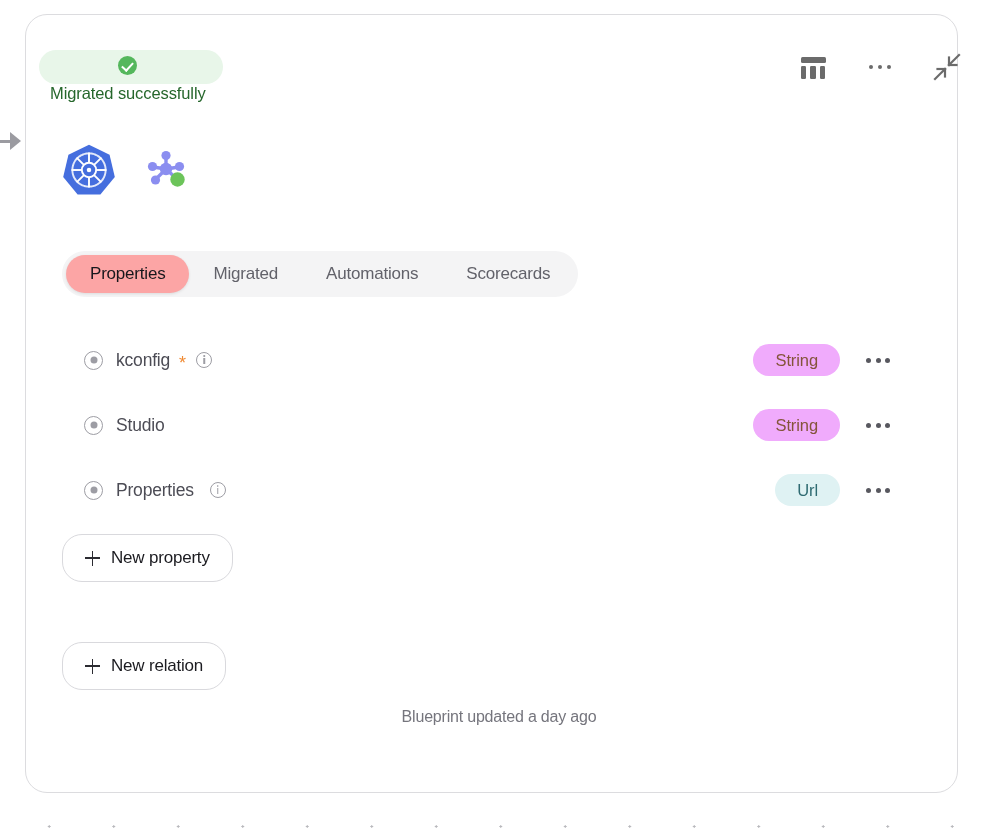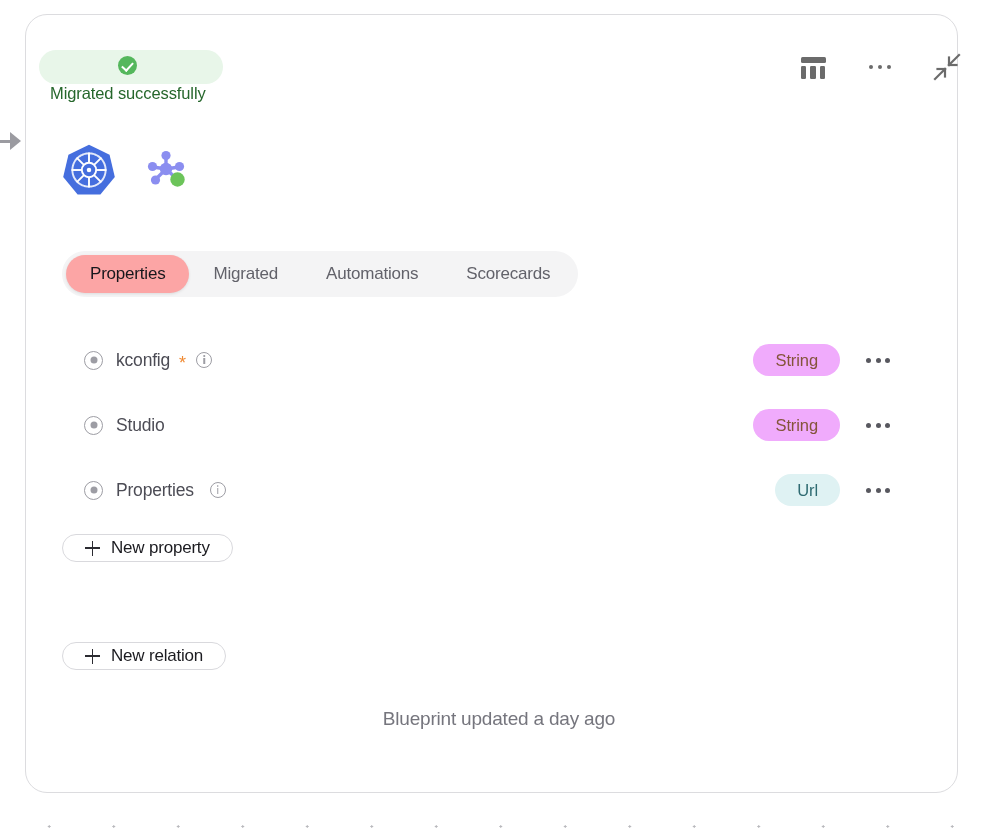--- a/index.html
+++ b/index.html
@@ -296,21 +296,21 @@
     width: 5px; height: 5px;
     background: #58585f;
     border-radius: 50%;
     display: block;
     margin: 0 2.4px;
   }
 
   
   .pill-btn {
     position: absolute;
-    height: 28px;
+    height: 48px;
     display: inline-flex;
     align-items: center;
     gap: 11px;
     padding: 0 22px;
     border: 1px solid #d9d9dd;
     border-radius: 20px;
     background: #ffffff;
     font-size: 17px;
     color: #1b1b20;
     cursor: pointer;
@@ -330,21 +330,21 @@
 
   #new-property-btn { left: 62px; top: 534px; }
   #new-relation-btn { left: 62px; top: 642px; }
 
   
   #footer-note {
     position: absolute;
     left: 0; right: 0;
     top: 708px;
     text-align: center;
-    font-size: 19px;
+    font-size: 16px;
     color: #75757d;
     letter-spacing: -0.2px;
   }
 </style>
 </head>
 <body>
 
 <div id="canvas"></div>
 
 <div id="left-handle">

